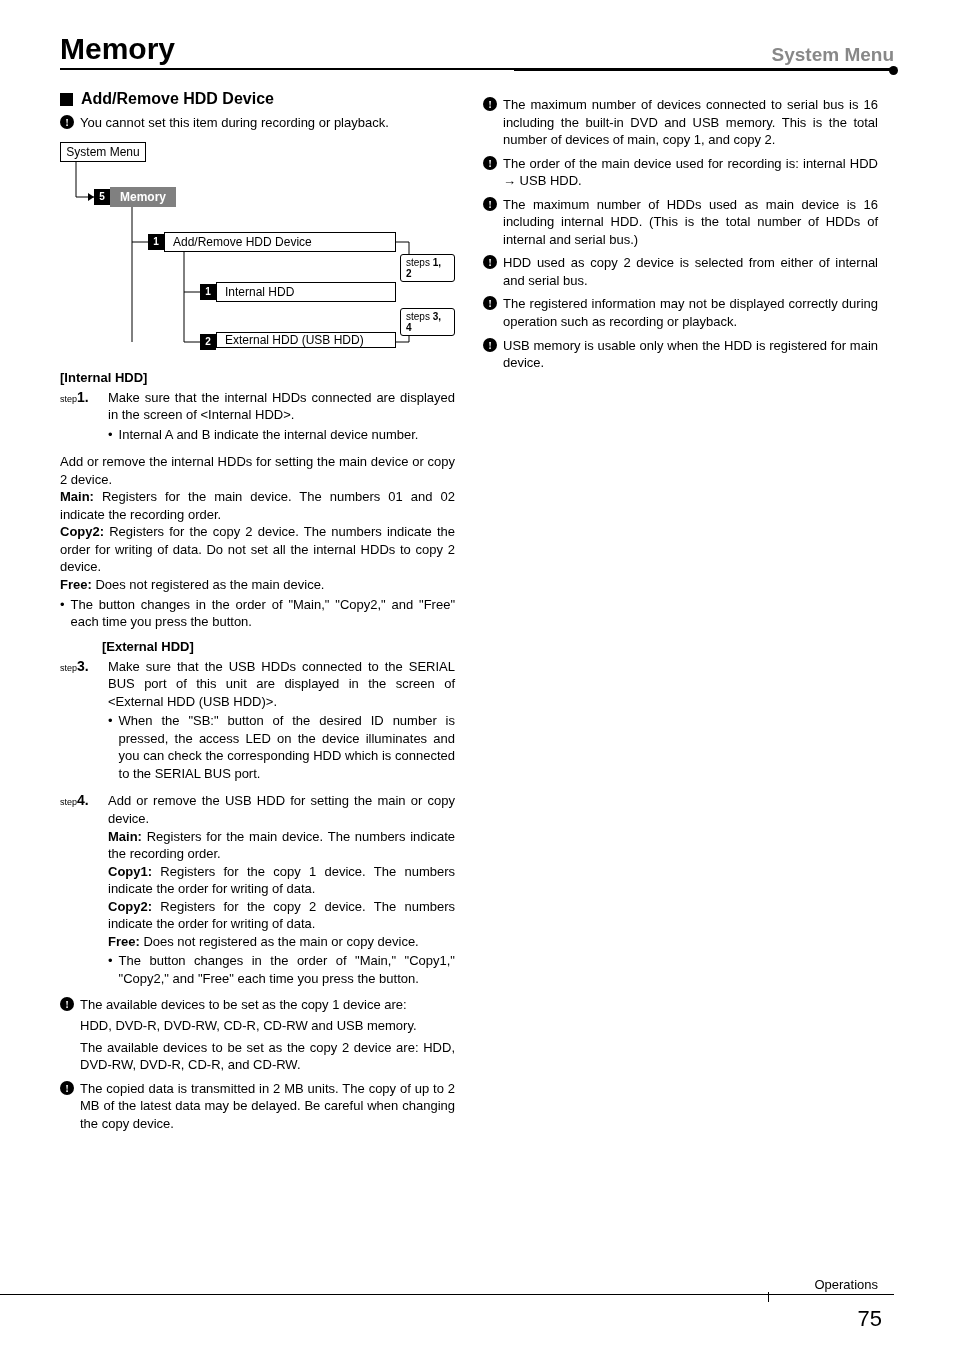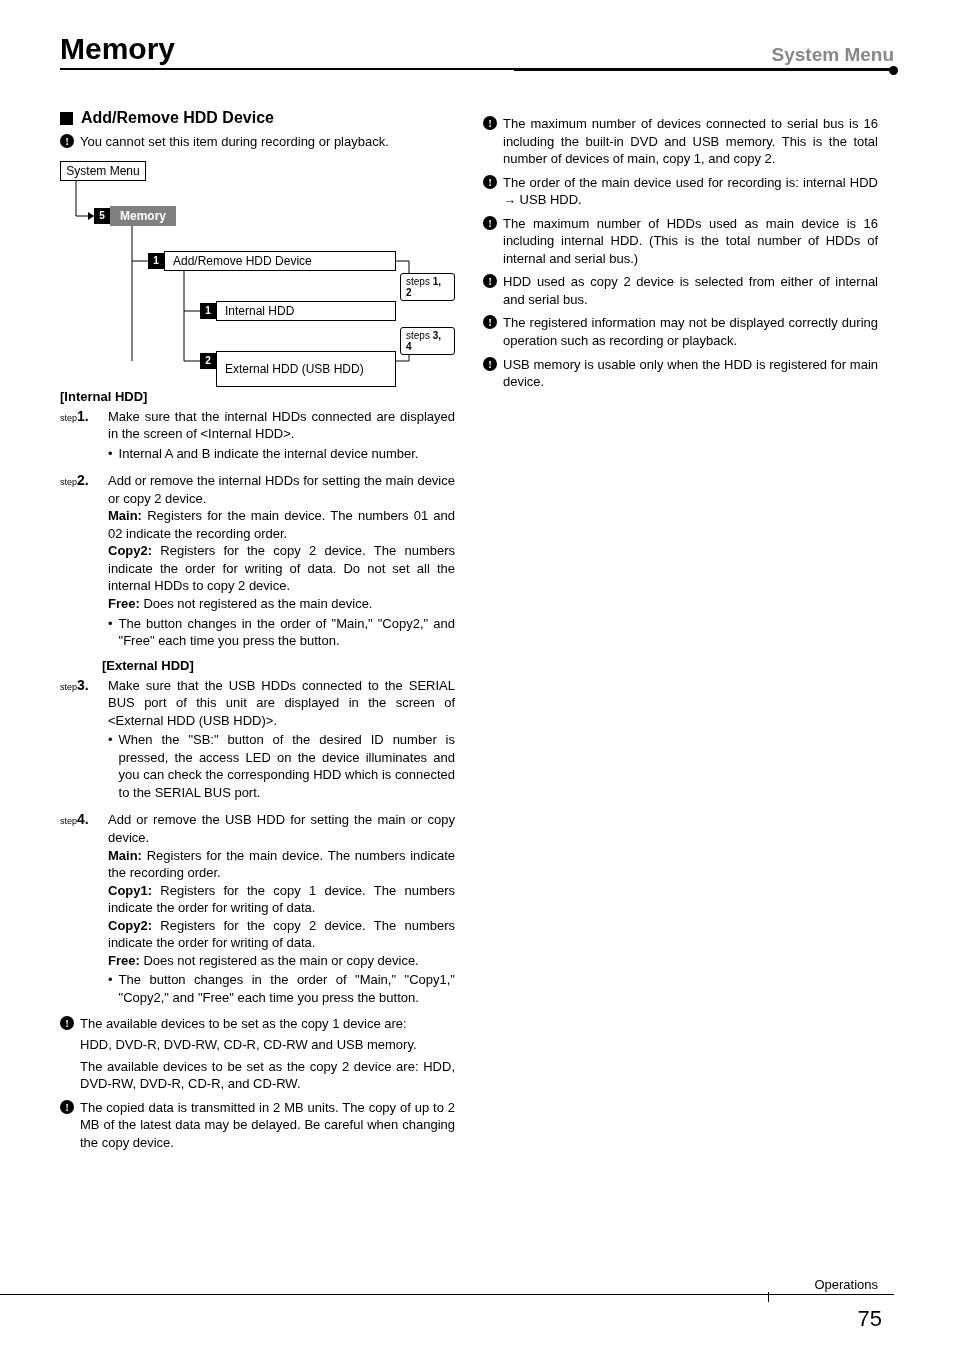--- a/index.html
+++ b/index.html
@@ -53,21 +53,20 @@
     border-radius: 50%;
     background: #000;
   }
   .columns {
     display: flex;
     gap: 28px;
     margin-top: 20px;
   }
   .col {
     width: 395px;
-    margin-top: 19px;
   }
   .section-title-row {
     display: flex;
     align-items: center;
     gap: 8px;
     margin-bottom: 6px;
   }
   .section-bullet {
     width: 13px;
     height: 13px;
@@ -270,21 +269,21 @@
         <div class="dia-badge" style="left:34px; top:47px;">5</div>
         <div class="dia-grey-box" style="left:50px; top:45px; width:66px; height:20px;">Memory</div>
 
         <div class="dia-badge" style="left:88px; top:92px;">1</div>
         <div class="dia-box" style="left:104px; top:90px; width:232px; height:20px; padding-left:8px;">Add/Remove HDD Device</div>
 
         <div class="dia-badge" style="left:140px; top:142px;">1</div>
         <div class="dia-box" style="left:156px; top:140px; width:180px; height:20px; padding-left:8px;">Internal HDD</div>
 
         <div class="dia-badge" style="left:140px; top:192px;">2</div>
-        <div class="dia-box" style="left:156px; top:190px; width:180px; height:36px; padding-left:8px;">External HDD (USB HDD)</div>
+        <div class="dia-box" style="left:156px; top:190px; width:180px; height:16px; padding-left:8px;">External HDD (USB HDD)</div>
 
         <div class="step-label" style="left:340px; top:112px;">
           <span>steps</span> <b>1, 2</b>
         </div>
         <div class="step-label" style="left:340px; top:166px;">
           <span>steps</span> <b>3, 4</b>
         </div>
       </div>
 
       <div class="step-heading">[Internal HDD]</div>
@@ -294,21 +293,20 @@
         <div class="step-body">
           <span>Make sure that the internal HDDs connected are displayed in the screen of &lt;Internal HDD&gt;.</span>
           <div class="sub-bullet">
             <span class="dot">•</span>
             <span>Internal A and B indicate the internal device number.</span>
           </div>
         </div>
       </div>
 
       <div class="step-row" style="margin-top:10px;">
-        <div class="step-num"><span class="small">step</span><span class="big">2.</span></div>
         <div class="step-body">
           <span>Add or remove the internal HDDs for setting the main device or copy 2 device.</span><br>
           <span class="label-bold">Main:</span><span> Registers for the main device. The numbers 01 and 02 indicate the recording order.</span><br>
           <span class="label-bold">Copy2:</span><span> Registers for the copy 2 device. The numbers indicate the order for writing of data.  Do not set all the internal HDDs to copy 2 device.</span><br>
           <span class="label-bold">Free:</span><span> Does not registered as the main device.</span>
           <div class="sub-bullet">
             <span class="dot">•</span>
             <span>The button changes in the order of "Main," "Copy2," and "Free" each time you press the button.</span>
           </div>
         </div>

